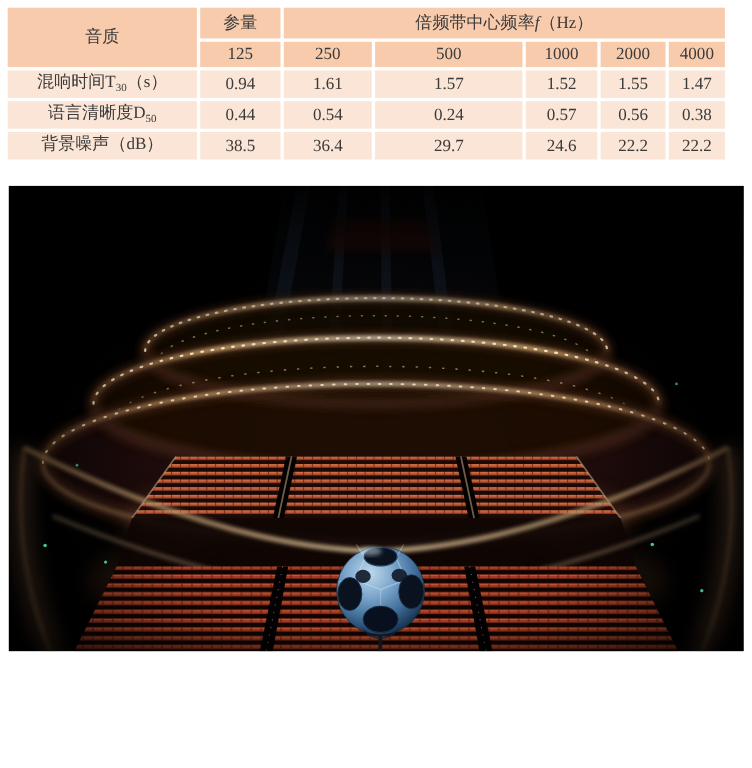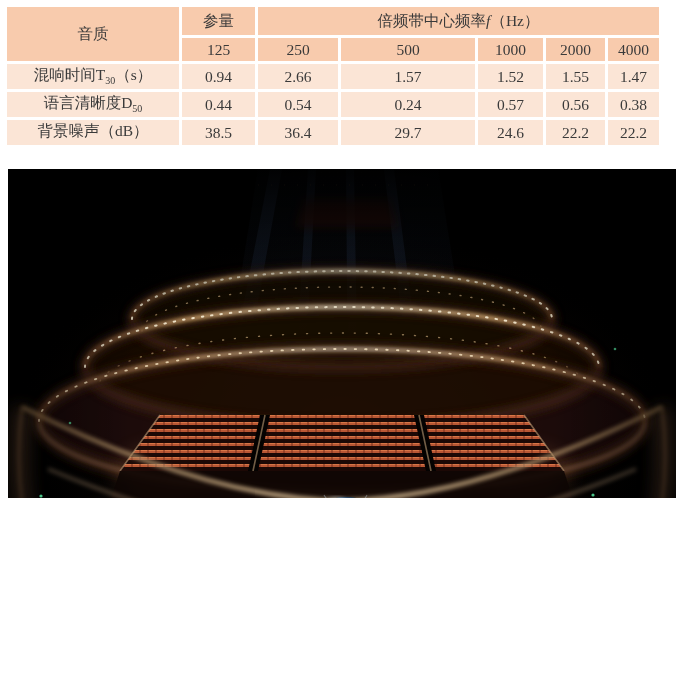--- a/index.html
+++ b/index.html
@@ -1,16 +1,16 @@
 <!DOCTYPE html>
 <html><head>
 <meta charset="utf-8">
 <style>
   html,body{margin:0;padding:0;background:#ffffff;}
-  .page{width:684px;height:498px;background:#ffffff;position:relative;overflow:hidden;
+  .page{width:684px;height:592px;background:#ffffff;position:relative;overflow:hidden;
         font-family:"Liberation Serif","DejaVu Serif",serif;}
   
   table.acoustic{border-collapse:separate;border-spacing:3px;table-layout:fixed;
        width:658px;margin:4px 0 0 4px;background:#ffffff;}
   table.acoustic td{text-align:center;vertical-align:middle;color:#3a3a3a;
        font-size:15.5px;line-height:1.1;padding:1px 0;overflow:hidden;white-space:nowrap;}
   td.hd{background:#F8CBAD;}
   td.bd{background:#FBE5D6;}
   tr.r1 td{height:26px;}
   tr.r2 td{height:21px;}
@@ -49,21 +49,21 @@
       <td class="hd">125</td>
       <td class="hd">250</td>
       <td class="hd">500</td>
       <td class="hd">1000</td>
       <td class="hd">2000</td>
       <td class="hd">4000</td>
     </tr>
     <tr class="rd">
       <td class="bd"><span>混响时间T</span><sub>30</sub><span>（s）</span></td>
       <td class="bd">0.94</td>
-      <td class="bd">2.66</td>
+      <td class="bd">1.61</td>
       <td class="bd">1.57</td>
       <td class="bd">1.52</td>
       <td class="bd">1.55</td>
       <td class="bd">1.47</td>
     </tr>
     <tr class="rd">
       <td class="bd"><span>语言清晰度D</span><sub>50</sub><span></span></td>
       <td class="bd">0.44</td>
       <td class="bd">0.54</td>
       <td class="bd">0.24</td>

